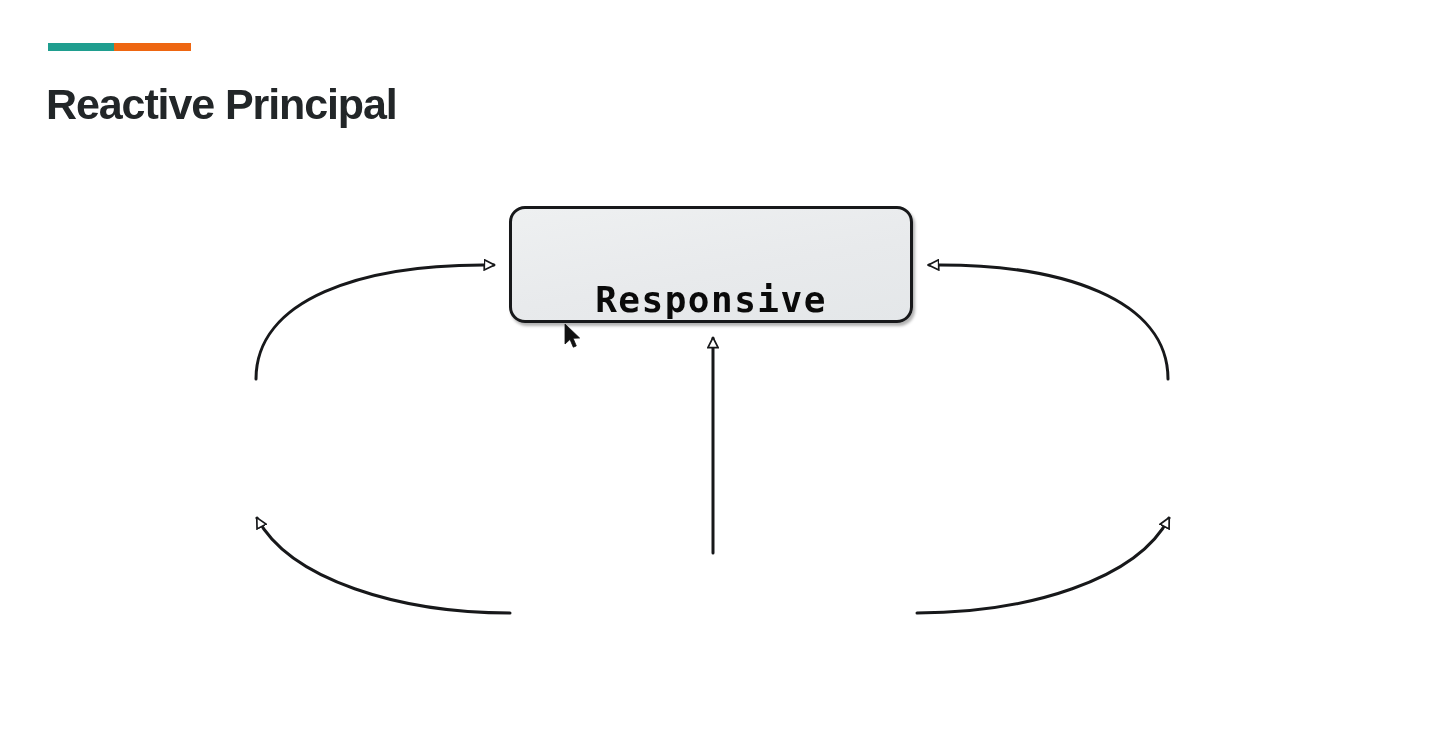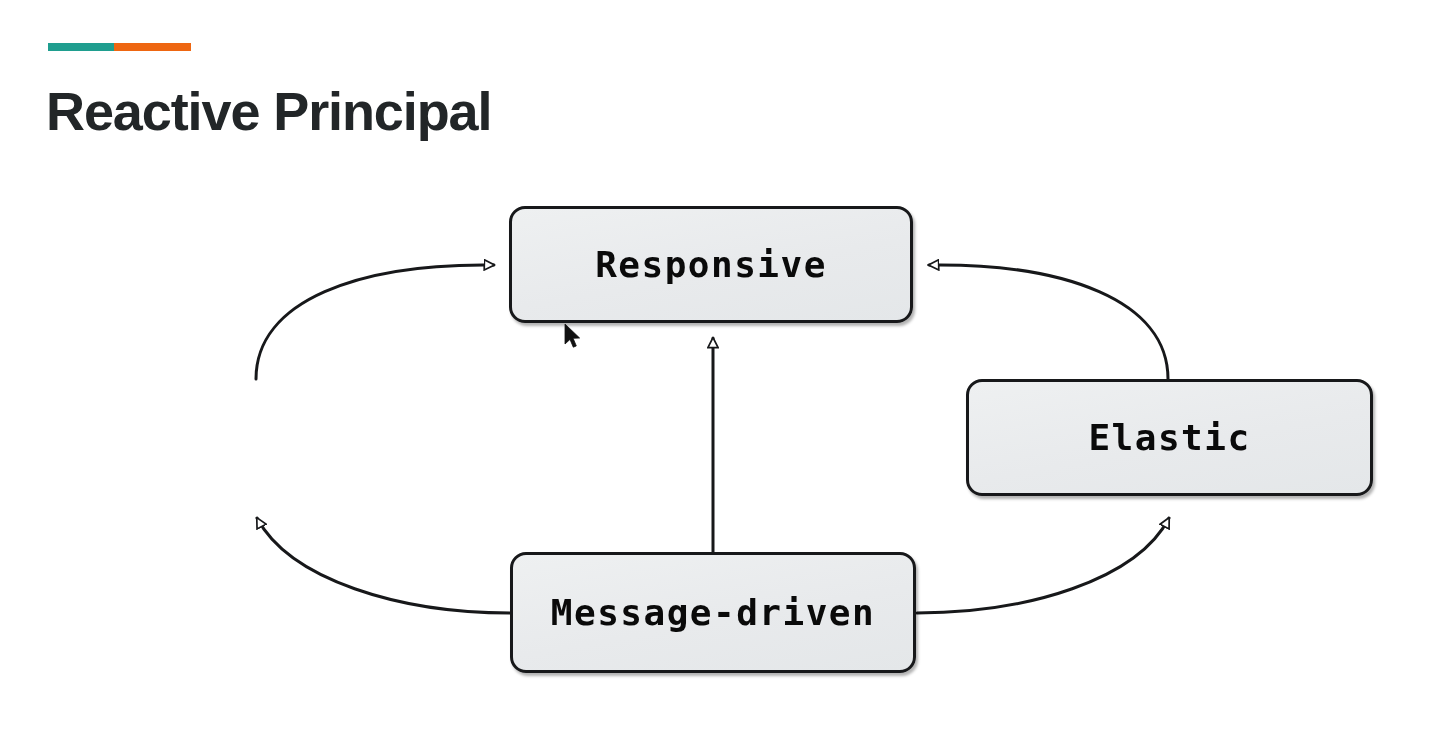--- a/index.html
+++ b/index.html
@@ -31,21 +31,21 @@
   }
   .slide-accent .accent-teal  { width: 66px; background: #1f9e8f; }
   .slide-accent .accent-orange{ width: 77px; background: #ee6611; }
 
   .slide-title {
     position: absolute;
     left: 46px;
     top: 80px;
     margin: 0;
     font-family: "Liberation Sans", sans-serif;
-    font-size: 54px;
+    font-size: 43px;
     font-weight: 700;
     letter-spacing: -1.1px;
     color: #222628;
     line-height: 1.15;
     white-space: nowrap;
   }
 
   
   .diagram-stage {
     position: absolute;
@@ -63,21 +63,21 @@
     overflow: visible;
   }
   .node-box {
     position: absolute;
     box-sizing: border-box;
     border: 3px solid #17181a;
     border-radius: 16px;
     background: linear-gradient(170deg, #eef0f1 0%, #e8eaec 55%, #e4e7e9 100%);
     box-shadow: 2px 3px 3px rgba(0,0,0,0.30);
     display: flex;
-    align-items: center;
+    align-items: flex-end;
     justify-content: center;
   }
   .node-label {
     font-family: "DejaVu Sans Mono", "Liberation Mono", monospace;
     font-weight: 700;
     font-size: 36px;
     letter-spacing: 1.5px;
     color: #0a0a0a;
     white-space: nowrap;
     user-select: none;
@@ -126,25 +126,19 @@
     <path d="M 510 613 C 400 613, 290 580, 257 518" fill="none" stroke="#17181a" stroke-width="3" stroke-linecap="round" marker-end="url(#openArrow)"></path>
 
     <path d="M 917 613 C 1027 613, 1137 580, 1169 518" fill="none" stroke="#17181a" stroke-width="3" stroke-linecap="round" marker-end="url(#openArrow)"></path>
   </svg>
 
   <div class="node-box" id="node-responsive">
     <span class="node-label">Responsive</span>
   </div>
 
 
-  <div class="node-box" id="node-elastic">
-    <span class="node-label">Elastic</span>
-  </div>
 
-  <div class="node-box" id="node-message">
-    <span class="node-label">Message-driven</span>
-  </div>
 
 </div>
 
 <svg class="mouse-cursor" viewBox="0 0 18 27">
   <path d="M 1 1 L 1 21 L 6.0 16.4 L 9.3 24.2 L 12.3 22.9 L 9.1 15.3 L 15.6 15.0 Z" fill="#111111" stroke="#111111" stroke-width="0.8" stroke-linejoin="round"></path>
 </svg>
 
 </body></html>

